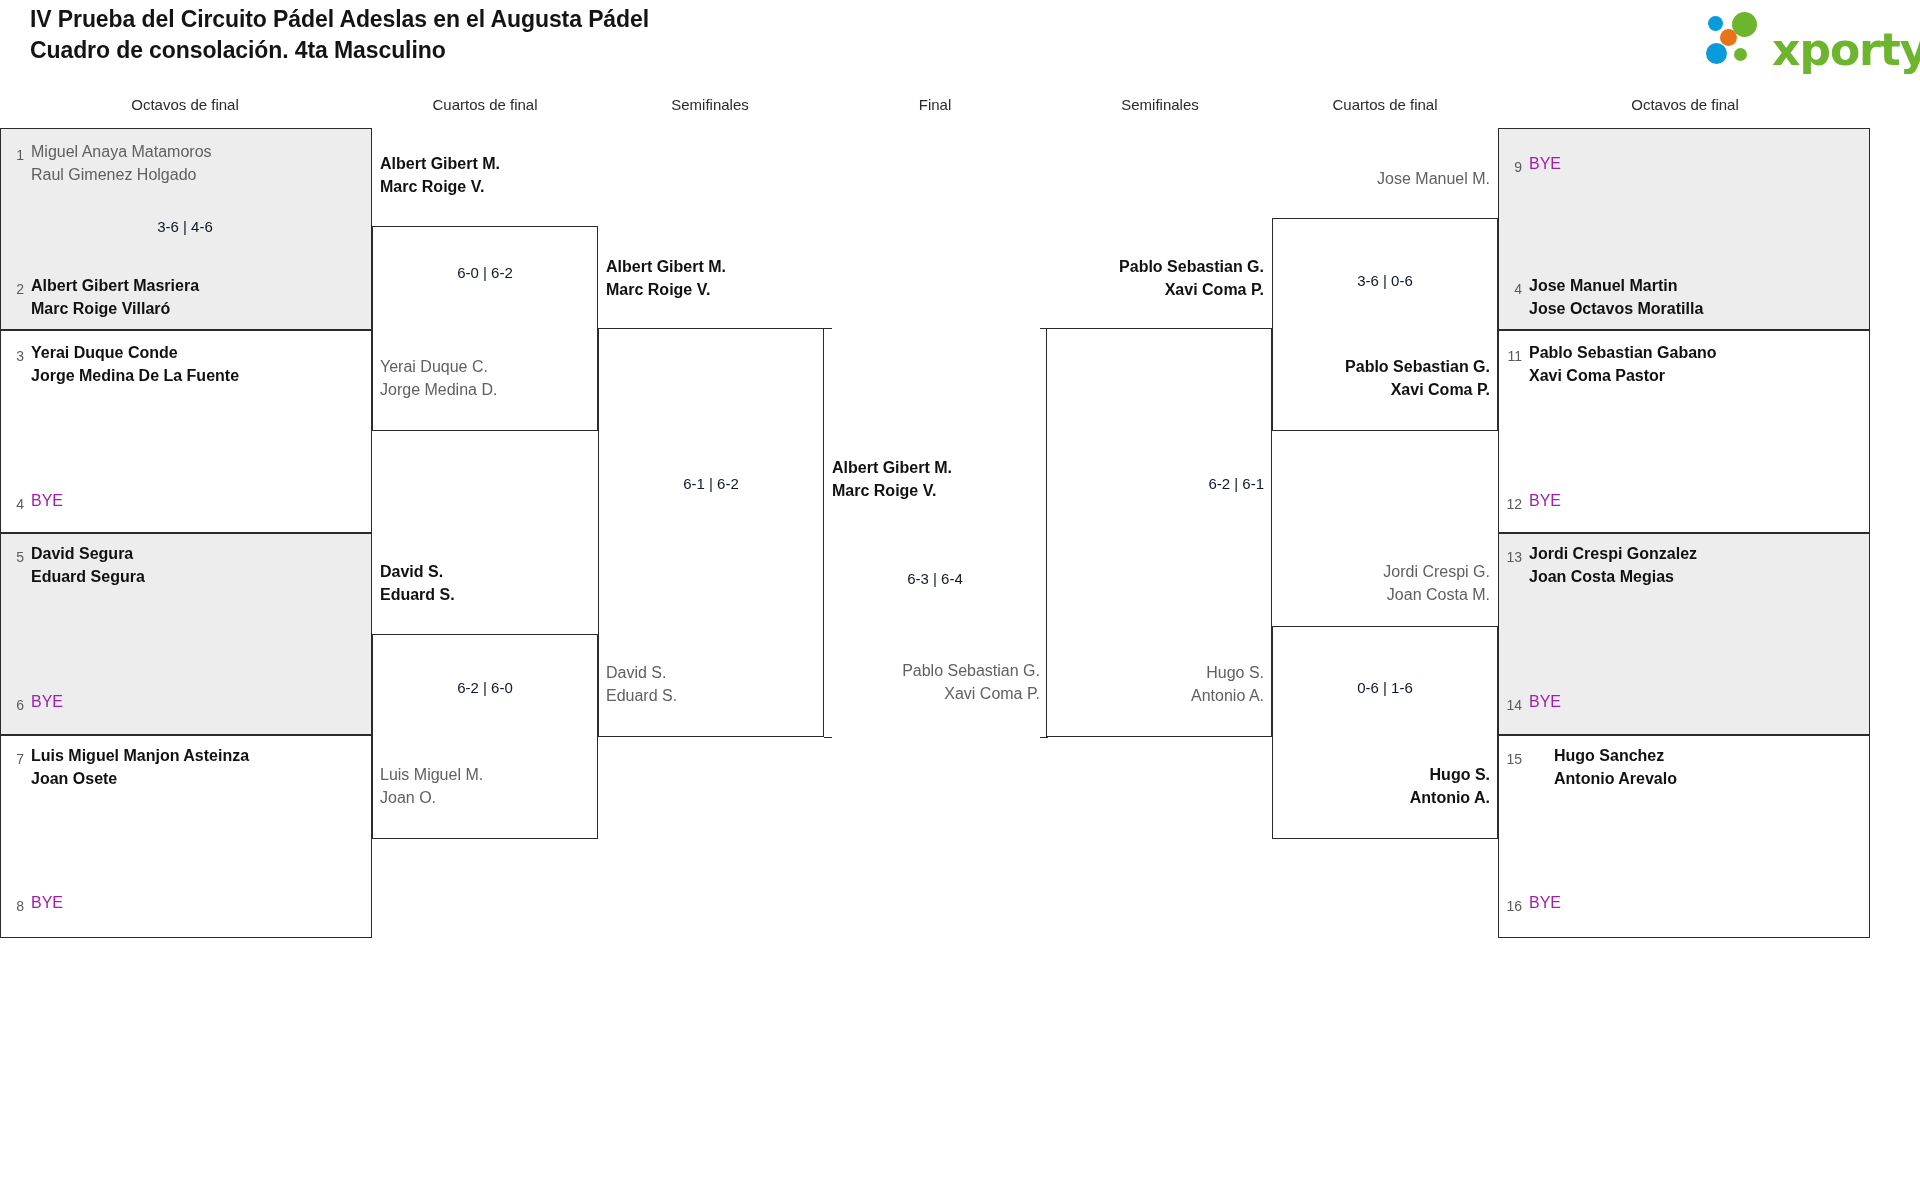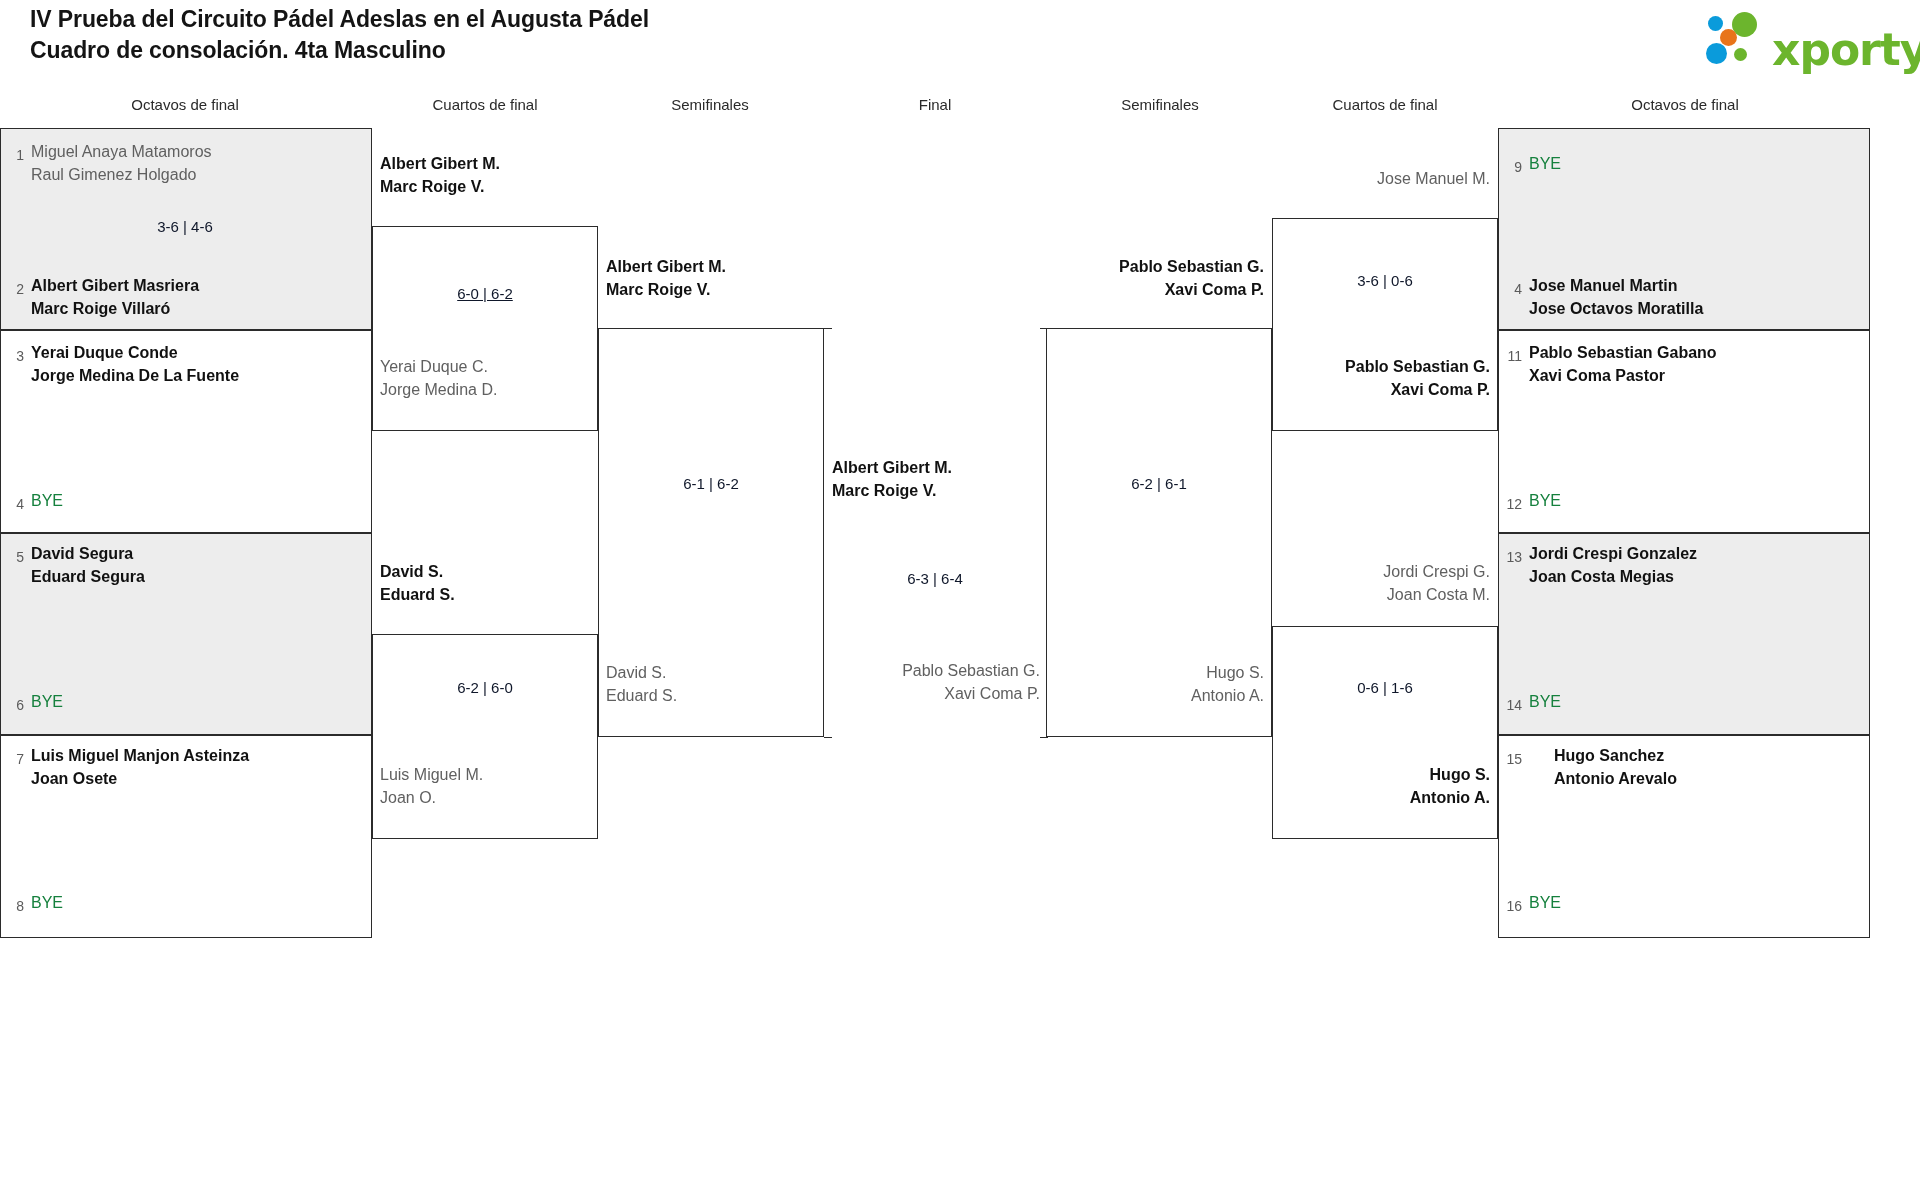--- a/index.html
+++ b/index.html
@@ -60,21 +60,21 @@
   .seed-num{
     font-size:14px;color:#5b5b5b;
     min-width:16px;text-align:right;
     padding-top:4px;
     font-weight:normal;
   }
   .names{display:flex;flex-direction:column;}
   .names span{display:block;}
   .winner .names span{font-weight:bold;color:#111111;}
   .loser  .names span{font-weight:normal;color:#606060;}
-  .bye .names span{font-weight:normal;color:#15803d;}
+  .bye .names span{font-weight:normal;color:#a21caf;}
   
   .slot{
     position:absolute;
     font-size:16px;line-height:23px;white-space:nowrap;
   }
   .slot span{display:block;}
   .slot.winner span{font-weight:bold;color:#111111;}
   .slot.loser  span{font-weight:normal;color:#606060;}
   .slot.alignright{text-align:right;}
   
@@ -177,21 +177,21 @@
   </span>
 </div>
 
 <div class="match-box" style="left:372px;top:226px;width:226px;height:205px;"></div>
 <div class="match-box" style="left:372px;top:634px;width:226px;height:205px;"></div>
 
 <div class="slot winner" style="left:380px;top:152px;">
   <span>Albert Gibert M.</span>
   <span>Marc Roige V.</span>
 </div>
-<div class="score" style="left:380px;top:285px;width:210px;text-decoration:underline;">6-0 | 6-2</div>
+<div class="score" style="left:380px;top:264px;width:210px;">6-0 | 6-2</div>
 <div class="slot loser" style="left:380px;top:355px;">
   <span>Yerai Duque C.</span>
   <span>Jorge Medina D.</span>
 </div>
 
 <div class="slot winner" style="left:380px;top:560px;">
   <span>David S.</span>
   <span>Eduard S.</span>
 </div>
 <div class="score" style="left:380px;top:679px;width:210px;">6-2 | 6-0</div>
@@ -221,21 +221,21 @@
   <span>Pablo Sebastian G.</span>
   <span>Xavi Coma P.</span>
 </div>
 
 <div class="match-box" style="left:1046px;top:328px;width:226px;height:409px;"></div>
 
 <div class="slot winner alignright" style="left:1054px;top:255px;width:210px;">
   <span>Pablo Sebastian G.</span>
   <span>Xavi Coma P.</span>
 </div>
-<div class="score" style="left:1054px;top:475px;width:210px;">6-2 | 6-1</div>
+<div class="score" style="left:1054px;top:475px;width:210px;text-align:right;">6-2 | 6-1</div>
 <div class="slot loser alignright" style="left:1054px;top:661px;width:210px;">
   <span>Hugo S.</span>
   <span>Antonio A.</span>
 </div>
 
 <div class="match-box" style="left:1272px;top:218px;width:226px;height:213px;"></div>
 <div class="match-box" style="left:1272px;top:626px;width:226px;height:213px;"></div>
 
 <div class="slot loser alignright" style="left:1280px;top:167px;width:210px;">
   <span>Jose Manuel M.</span>

